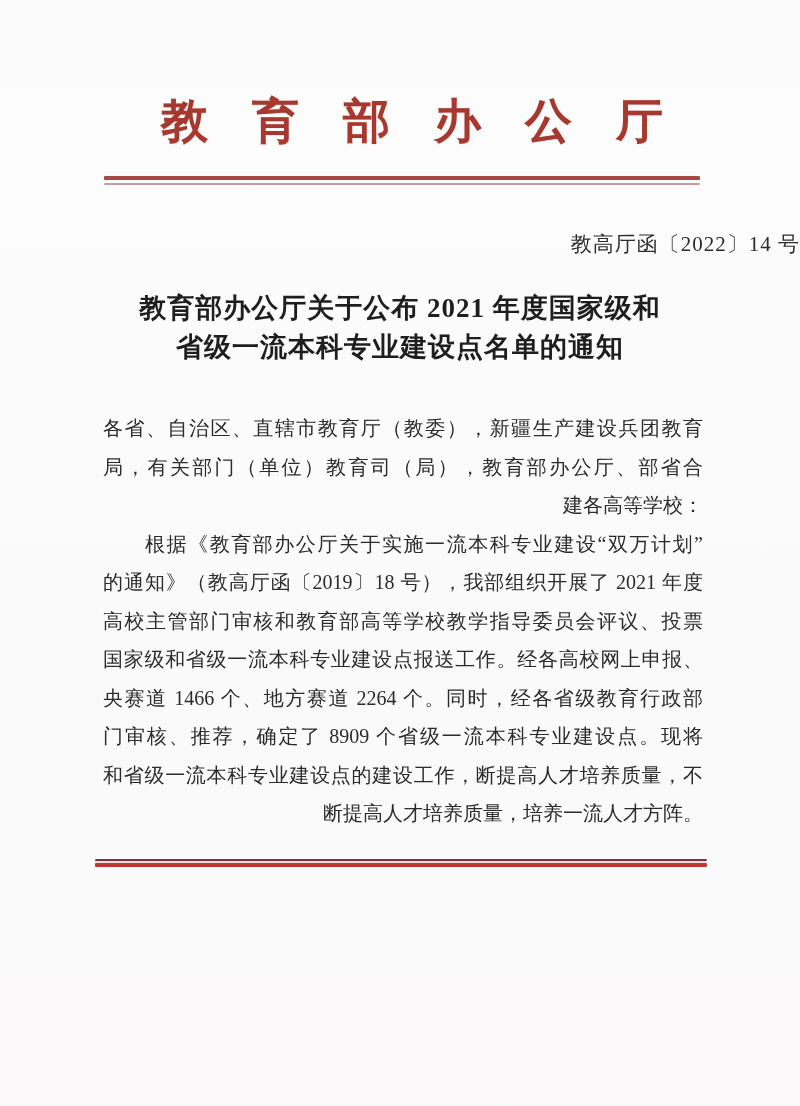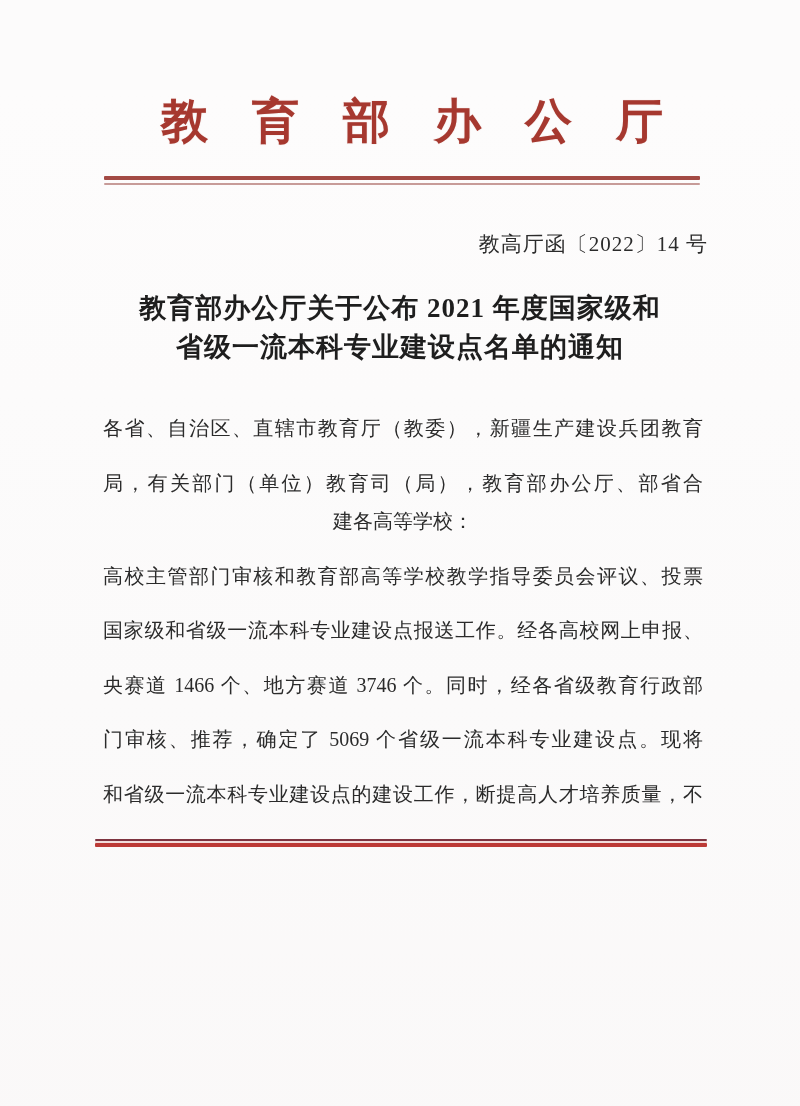--- a/index.html
+++ b/index.html
@@ -55,21 +55,20 @@
     background: #c79b98;
     border-radius: 1px;
   }
 
   
   .doc-number {
     margin-top: 44px;
     height: 30px;
     line-height: 30px;
     text-align: right;
-    padding-right: 92px;
     font-size: 21px;
     color: #2b2b2b;
     letter-spacing: 1px;
   }
 
   
   .doc-title {
     margin-top: 30px;
     text-align: center;
     font-weight: bold;
@@ -89,24 +88,23 @@
     height: 38.5px;
     line-height: 38.5px;
     font-size: 20px;
     white-space: nowrap;
   }
   .body-line.full {
     text-align: justify;
     text-align-last: justify;
     white-space: normal;
     overflow: hidden;
-    margin-top: 16px;
   }
   .body-line.short {
-    text-align: center;
+    text-align: right;
   }
   .body-line.indent {
     text-indent: 42px;
   }
 
   
   .attachment-line {
     width: 640px;
     margin: 16px 0 0 103px;
     padding-left: 42px;
@@ -153,25 +151,28 @@
 
   <div class="doc-title">
     <div>教育部办公厅关于公布 2021 年度国家级和</div>
     <div>省级一流本科专业建设点名单的通知</div>
   </div>
 
   <div class="doc-body">
     <div class="body-line full">各省、自治区、直辖市教育厅（教委），新疆生产建设兵团教育</div>
     <div class="body-line full">局，有关部门（单位）教育司（局），教育部办公厅、部省合</div>
     <div class="body-line short">建各高等学校：</div>
+    <div class="body-line full indent">根据《教育部办公厅关于实施一流本科专业建设“双万计划”</div>
+    <div class="body-line full">的通知》（教高厅函〔2019〕18 号），我部组织开展了 2021 年度</div>
     <div class="body-line full">高校主管部门审核和教育部高等学校教学指导委员会评议、投票</div>
     <div class="body-line full">国家级和省级一流本科专业建设点报送工作。经各高校网上申报、</div>
-    <div class="body-line full">央赛道 1466 个、地方赛道 3746 个。同时，经各省级教育行政部</div>
-    <div class="body-line full">门审核、推荐，确定了 5069 个省级一流本科专业建设点。现将</div>
+    <div class="body-line full">央赛道 1466 个、地方赛道 2264 个。同时，经各省级教育行政部</div>
+    <div class="body-line full">门审核、推荐，确定了 8909 个省级一流本科专业建设点。现将</div>
     <div class="body-line full">和省级一流本科专业建设点的建设工作，断提高人才培养质量，不</div>
+    <div class="body-line short">断提高人才培养质量，培养一流人才方阵。</div>
   </div>
 
 
   <div class="rule-bottom">
     <div class="thin"></div>
     <div class="gap"></div>
     <div class="thick"></div>
   </div>
 
 </div>

